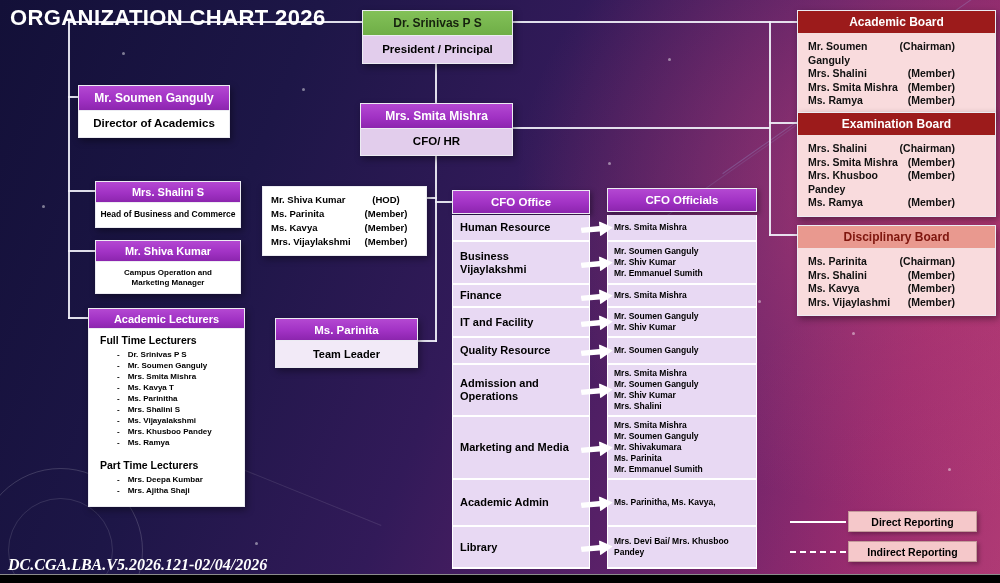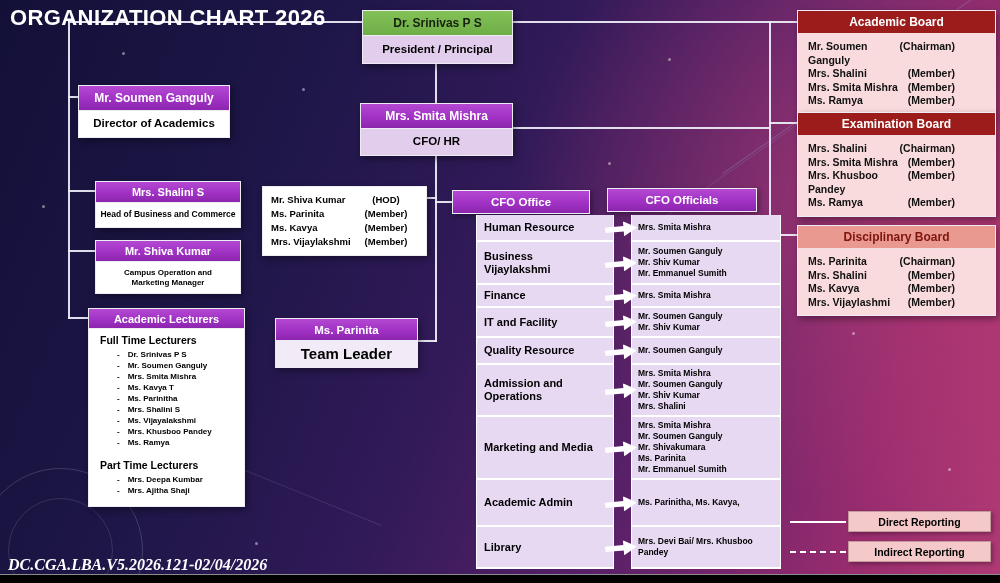--- a/index.html
+++ b/index.html
@@ -49,21 +49,21 @@
   .box-shalini { left:95px; top:181px; width:146px; }
   .box-shalini .node-head { height:21px; font-size:11px; }
   .box-shalini .node-body { height:24px; font-size:8.5px; }
 
   .box-shiva { left:95px; top:240px; width:146px; }
   .box-shiva .node-head { height:21px; font-size:11px; }
   .box-shiva .node-body { height:31px; font-size:8px; padding:0 18px; }
 
   .box-team { left:275px; top:318px; width:143px; }
   .box-team .node-head { height:22px; font-size:11.5px; }
-  .box-team .node-body { height:26px; font-size:15px; background:#f2eaf7; }
+  .box-team .node-body { height:26px; font-size:11px; background:#f2eaf7; }
 
   
   .box-lect { left:88px; top:308px; width:157px; }
   .box-lect .node-head { height:20px; font-size:11px; }
   .lect-body { background:#fff; padding:5px 4px 10px; }
   .lect-heading { font-size:10.5px; font-weight:bold; color:#000; padding-left:7px; margin-bottom:3px; }
   .lect-heading.pt { margin-top:11px; }
   .lect-item { display:flex; font-size:8px; font-weight:bold; color:#000; line-height:11px; padding-left:24px; }
   .lect-item::before { content:"-"; margin-right:8px; }
 
@@ -78,21 +78,21 @@
   
   .cfo-section { position:absolute; left:452px; top:188px; width:305px; z-index:3; }
   .cfo-head {
     position:absolute; height:24px; display:flex; align-items:center; justify-content:center;
     font-size:11.5px; font-weight:bold; color:#fff; border:1px solid #ececf2;
     background: linear-gradient(180deg, #b448d2 0%, var(--purple-header,#a132c4) 55%, #8c25ae 100%);
     box-shadow:2px 2px 5px rgba(0,0,0,0.35);
   }
   .office-head { left:0; top:2px; width:138px; }
   .officials-head { left:155px; top:0; width:150px; }
-  .cfo-rows { position:absolute; left:0; top:27px; width:305px; display:flex; flex-direction:column;margin-left:24px; }
+  .cfo-rows { position:absolute; left:0; top:27px; width:305px; display:flex; flex-direction:column; }
   .cfo-row { display:flex; align-items:stretch; }
   .dept-cell {
     width:138px; background:var(--panel-lavender,#e8d9f3); color:#000;
     border-bottom:2px solid #fff; border-left:1px solid #fff; border-right:1px solid #fff;
     font-size:11px; font-weight:bold; line-height:13px;
     display:flex; align-items:center; padding:3px 20px 3px 7px;
   }
   .arrow-cell { width:17px; position:relative; flex:none; }
   .block-arrow {
     position:absolute; left:-9px; top:50%; width:32px; height:15px;
@@ -130,21 +130,21 @@
   .board-academic { top:10px; }
   .board-exam { top:112px; }
   .board-disc { top:225px; }
   .board-disc .board-head { background:var(--salmon-header,#e9998f); color:#7e150d; }
 
   
   .legend-line { position:absolute; width:56px; z-index:3; }
   .legend-direct-line { left:790px; top:521px; border-top:2px solid #fff; }
   .legend-indirect-line { left:790px; top:551px; border-top:2px dashed #fff; }
   .legend-box {
-    position:absolute; left:848px; width:143px; height:21px; z-index:3;
+    position:absolute; left:848px; width:129px; height:21px; z-index:3;
     background:var(--legend-pink,#f5c8ca); border:1px solid #c49a9a; color:#000;
     font-size:10.5px; font-weight:bold; display:flex; align-items:center; justify-content:center;
     box-shadow:2px 2px 4px rgba(0,0,0,0.3);
   }
   .legend-direct-box { top:511px; }
   .legend-indirect-box { top:541px; }
 
   .title { position:absolute; left:10px; top:5px; z-index:3; font-size:22px; font-weight:bold; color:#fff; letter-spacing:0.4px; }
   .footer { position:absolute; left:8px; top:556px; z-index:3; font-family:"Liberation Serif", serif; font-style:italic; font-weight:bold; font-size:16px; color:#fff; }
   .bottom-bar { position:absolute; left:0; top:574px; width:1000px; height:9px; background:#000; border-top:1px solid rgba(255,255,255,0.55); z-index:5; }

